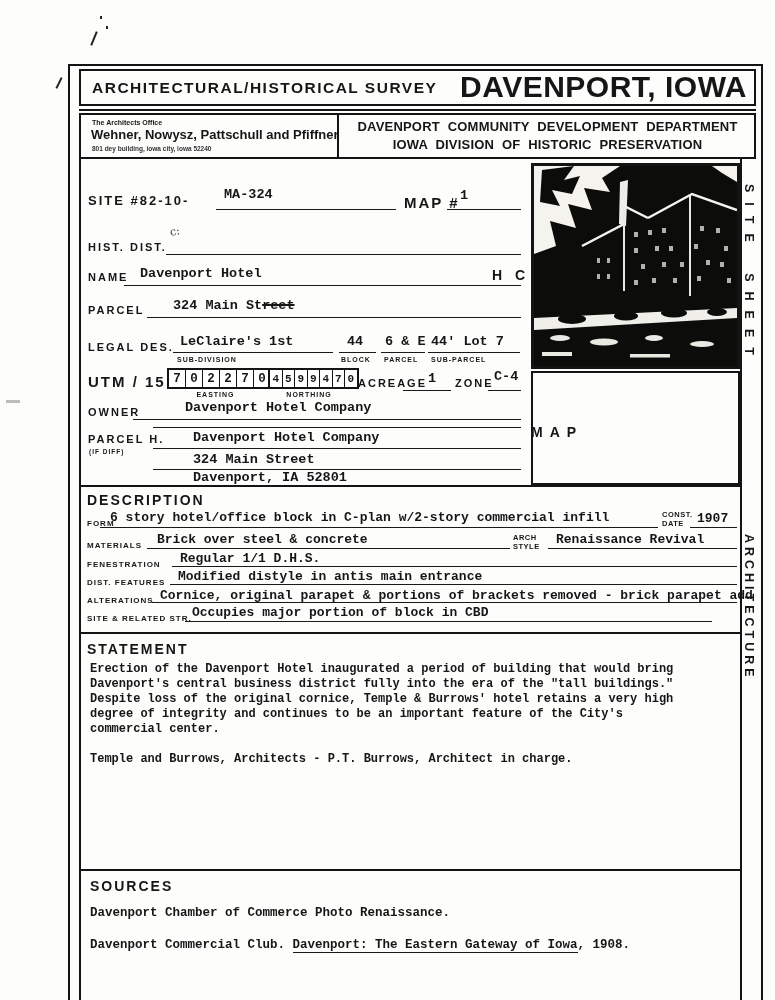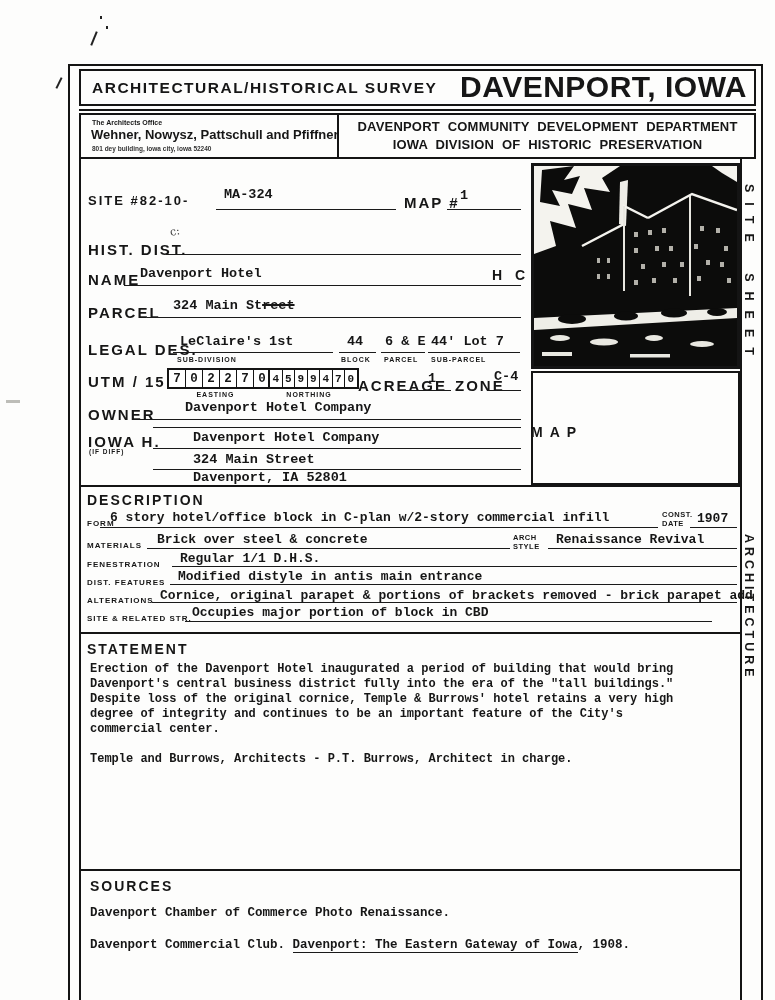--- a/index.html
+++ b/index.html
@@ -3,21 +3,21 @@
 <meta charset="utf-8">
 <style>
   html,body{margin:0;padding:0;width:775px;height:1000px;background:#fdfdfc;overflow:hidden;
     font-family:"Liberation Sans",sans-serif;color:#161616;}
   #page{position:relative;width:775px;height:1000px;}
   .abs{position:absolute;}
   .box{position:absolute;border:2px solid #141414;box-sizing:border-box;background:transparent;}
   .hline{position:absolute;height:0;border-top:2.5px solid #141414;}
   .vline{position:absolute;width:0;border-left:2px solid #141414;}
   .ul{position:absolute;height:0;border-bottom:1.5px solid #1a1a1a;}
-  .lbl{position:absolute;font-weight:700;font-size:15px;letter-spacing:2px;white-space:nowrap;}
+  .lbl{position:absolute;font-weight:700;font-size:11px;letter-spacing:2px;white-space:nowrap;}
   .lbl-sm{position:absolute;font-weight:700;font-size:7px;letter-spacing:1px;white-space:nowrap;}
   .lbl-stack{position:absolute;font-weight:700;font-size:7.5px;line-height:8.5px;letter-spacing:.5px;white-space:nowrap;}
   .val{position:absolute;font-family:"Liberation Mono",monospace;font-weight:700;font-size:13.5px;white-space:nowrap;}
   .val-d{position:absolute;font-family:"Liberation Mono",monospace;font-weight:700;font-size:13px;white-space:nowrap;}
   .heading{position:absolute;font-weight:700;font-size:14px;letter-spacing:2px;white-space:nowrap;}
   .vtext{position:absolute;writing-mode:vertical-rl;font-weight:700;font-size:12.5px;color:#161616;white-space:nowrap;}
   .mono-block{position:absolute;font-family:"Liberation Mono",monospace;font-weight:700;font-size:12px;
     line-height:15px;white-space:pre-line;}
   .struck{text-decoration:line-through;text-decoration-thickness:1.5px;}
   .utm-box{position:absolute;display:flex;border:2px solid #141414;box-sizing:border-box;height:21px;background:#fff;}
@@ -180,21 +180,21 @@
   <div class="ul" style="left:403px;top:390px;width:48px;"></div>
   <div class="lbl" style="left:455px;top:377px;">ZONE</div>
   <div class="val" style="left:494px;top:369px;">C-4</div>
   <div class="ul" style="left:488px;top:390px;width:33px;"></div>
 
   <div class="lbl" style="left:88px;top:406px;">OWNER</div>
   <div class="val" style="left:185px;top:400px;">Davenport Hotel Company</div>
   <div class="ul" style="left:133px;top:419px;width:388px;"></div>
 
   <div class="ul" style="left:153px;top:427px;width:368px;"></div>
-  <div class="lbl" style="left:88px;top:433px;">IOWA H.</div>
+  <div class="lbl" style="left:88px;top:433px;">PARCEL H.</div>
   <div class="lbl-sm" style="left:89px;top:448px;font-size:6.5px;">(IF DIFF)</div>
   <div class="val" style="left:193px;top:430px;">Davenport Hotel Company</div>
   <div class="ul" style="left:153px;top:448px;width:368px;"></div>
   <div class="val" style="left:193px;top:452px;">324 Main Street</div>
   <div class="ul" style="left:153px;top:469px;width:368px;"></div>
   <div class="val" style="left:193px;top:470px;">Davenport, IA  52801</div>
 
   <div class="heading" style="left:87px;top:492px;">DESCRIPTION</div>
   <div class="lbl-sm" style="left:87px;top:519px;font-size:8px;">FORM</div>
   <div class="val-d" style="left:110px;top:510px;">6 story hotel/office block in C-plan w/2-story commercial infill</div>

